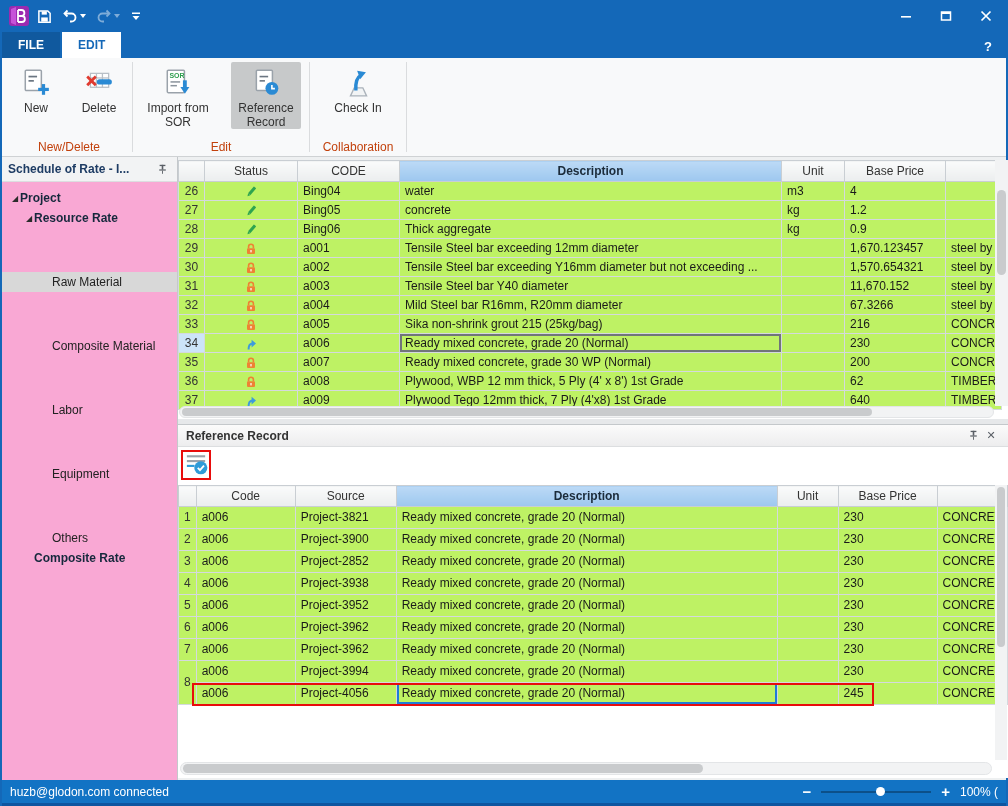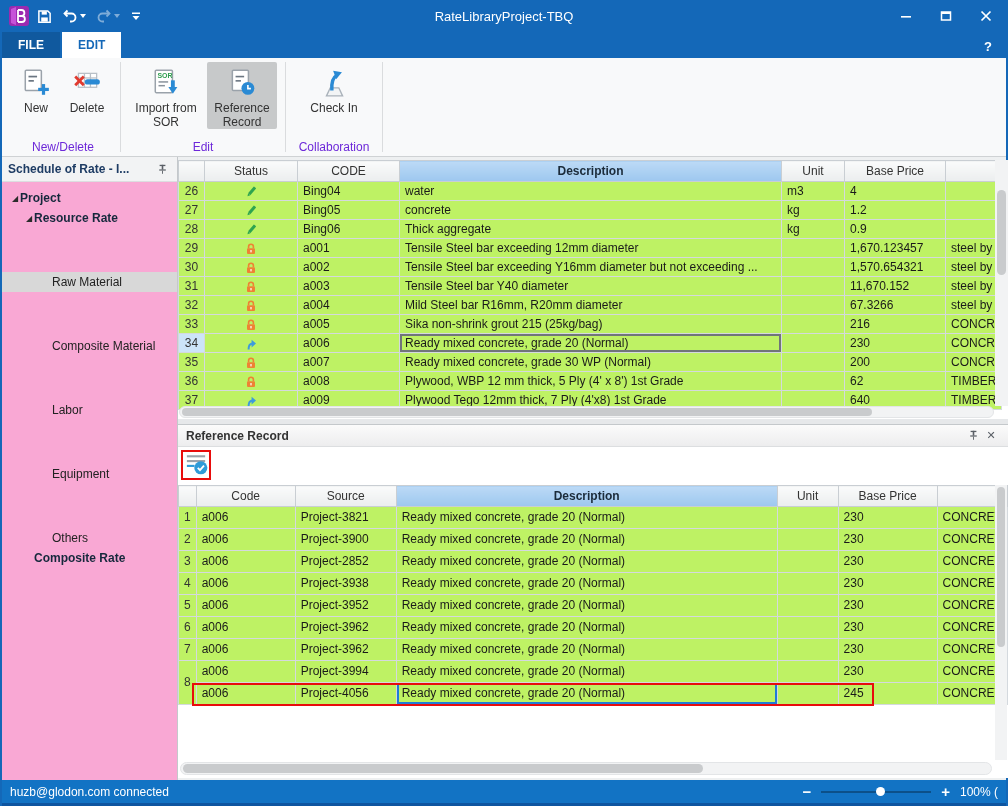--- a/index.html
+++ b/index.html
@@ -20,26 +20,26 @@
   
   .tabrow { position:relative; height:26px; background:#1468b8; display:flex; align-items:flex-end; }
   .tab { height:26px; line-height:26px; padding:0 16px; font-size:12px; font-weight:bold; cursor:pointer; }
   .tab-file { background:#10599e; color:#fff; margin-left:0; }
   .tab-edit { background:#fff; color:#1468b8; margin-left:2px; }
   .help-btn { position:absolute; right:14px; bottom:4px; color:#fff; font-size:13px; font-weight:bold; cursor:pointer; }
 
   
   .ribbon { height:99px; background:#f8f9fa; border-bottom:1px solid #cfd2d4; display:flex; align-items:stretch; padding-left:6px; }
   .rgroup { position:relative; display:flex; flex-direction:column; padding:4px 6px 18px 6px; }
-  .rbtns { display:flex; gap:4px;align-items:center; }
+  .rbtns { display:flex; gap:16px;align-items:center; }
   .rbtn { display:flex; flex-direction:column; align-items:center; padding-top:6px; cursor:pointer; border-radius:2px; }
   .rbtn.active { background:#c7c9ca; }
   .ricon { width:30px; height:30px; display:block; margin-bottom:3px; }
   .rlabel { font-size:12px; color:#333; text-align:center; line-height:14px; height:28px; }
-  .rgl { position:absolute; bottom:2px; left:0; right:0; text-align:center; font-size:12px; color:#6d28d9; }
+  .rgl { position:absolute; bottom:2px; left:0; right:0; text-align:center; font-size:12px; color:#c2410c; }
   .rsep { border-left:1px solid #dadcde; margin:4px 2px; }
 
   
   .content { position:relative; height:623px; background:#eef0f1; }
 
   .sidebar { position:absolute; left:0; top:0; width:176px; height:623px; background:#f9a8d4; border-right:1px solid #c4c8cb; }
   .sb-header { height:25px; background:#f2f3f4; border-bottom:1px solid #dcdee0; display:flex; align-items:center; padding:0 6px; }
   .sb-title { font-size:12px; font-weight:bold; color:#1e3c64; flex:1; }
   .tree { padding-top:6px; }
   .tree-item { height:20px; display:flex; align-items:center; font-size:12px; color:#222; cursor:pointer; }
@@ -90,21 +90,20 @@
   .zoom-track { position:absolute; top:5px; left:0; right:0; height:2.5px; background:rgba(0,0,0,.3); }
   .zoom-thumb { position:absolute; top:1.5px; left:50%; width:9px; height:9px; border-radius:50%; background:#fff; }
   .zoom-label { white-space:nowrap; overflow:hidden; width:42px; }
 </style>
 </head>
 <body>
 
 <div id="window">
 
   <div class="titlebar">
-    <div class="tb-title">RateLibraryProject-TBQ</div>
     <div class="tb-left">
       <div class="app-icon">
         <svg width="22" height="22" viewBox="0 0 22 22">
             <rect x="1" y="1" width="20" height="20" rx="3" fill="#9b2bb0"></rect>
             <path d="M3 4 L8 2 L8 20 L3 18 Z" fill="#c653d8"></path>
             <path d="M10 5 v12 M10 5 h3.4 a3 3 0 0 1 0 6 h-3.4 M10 11 h3.9 a3 3 0 0 1 0 6 h-3.9" stroke="#fff" stroke-width="1.8" fill="none"></path>
           </svg>
       </div>
       <div class="tb-btn">
         <svg width="15" height="15" viewBox="0 0 16 16">

